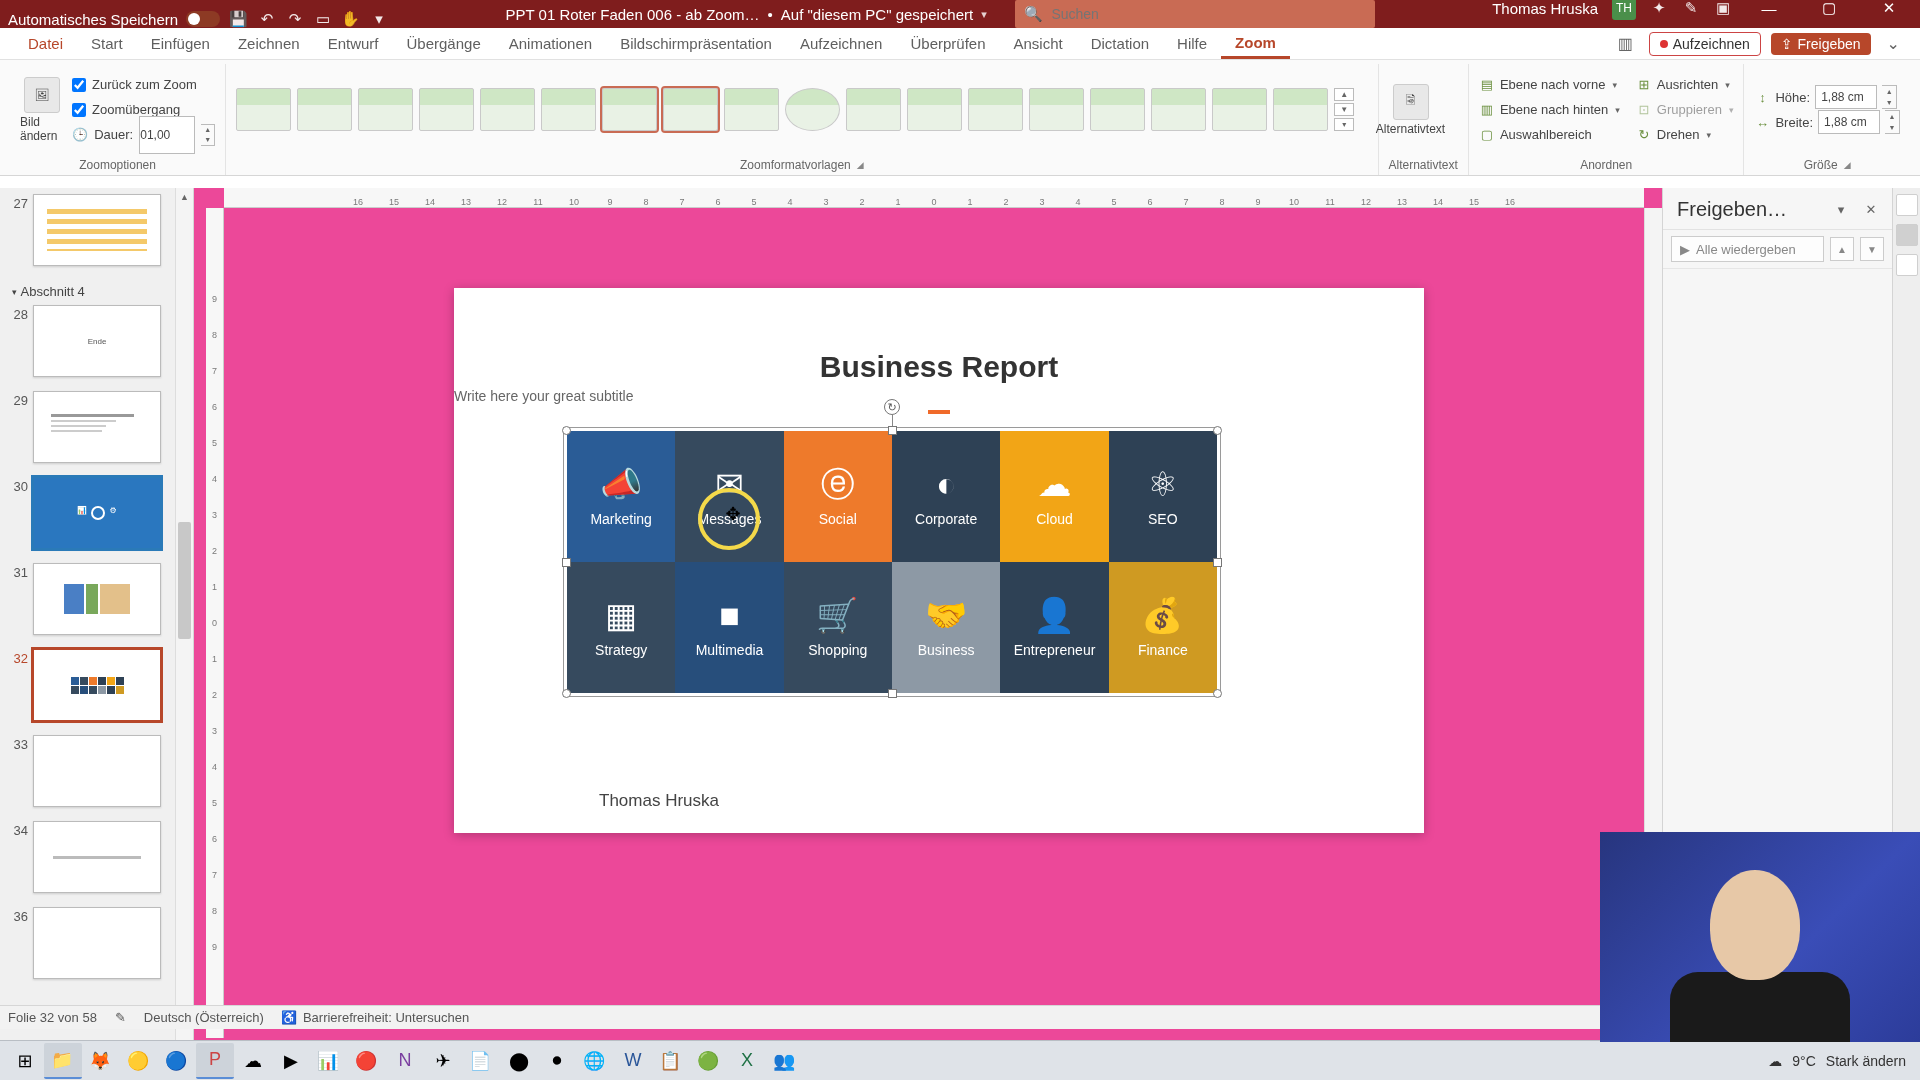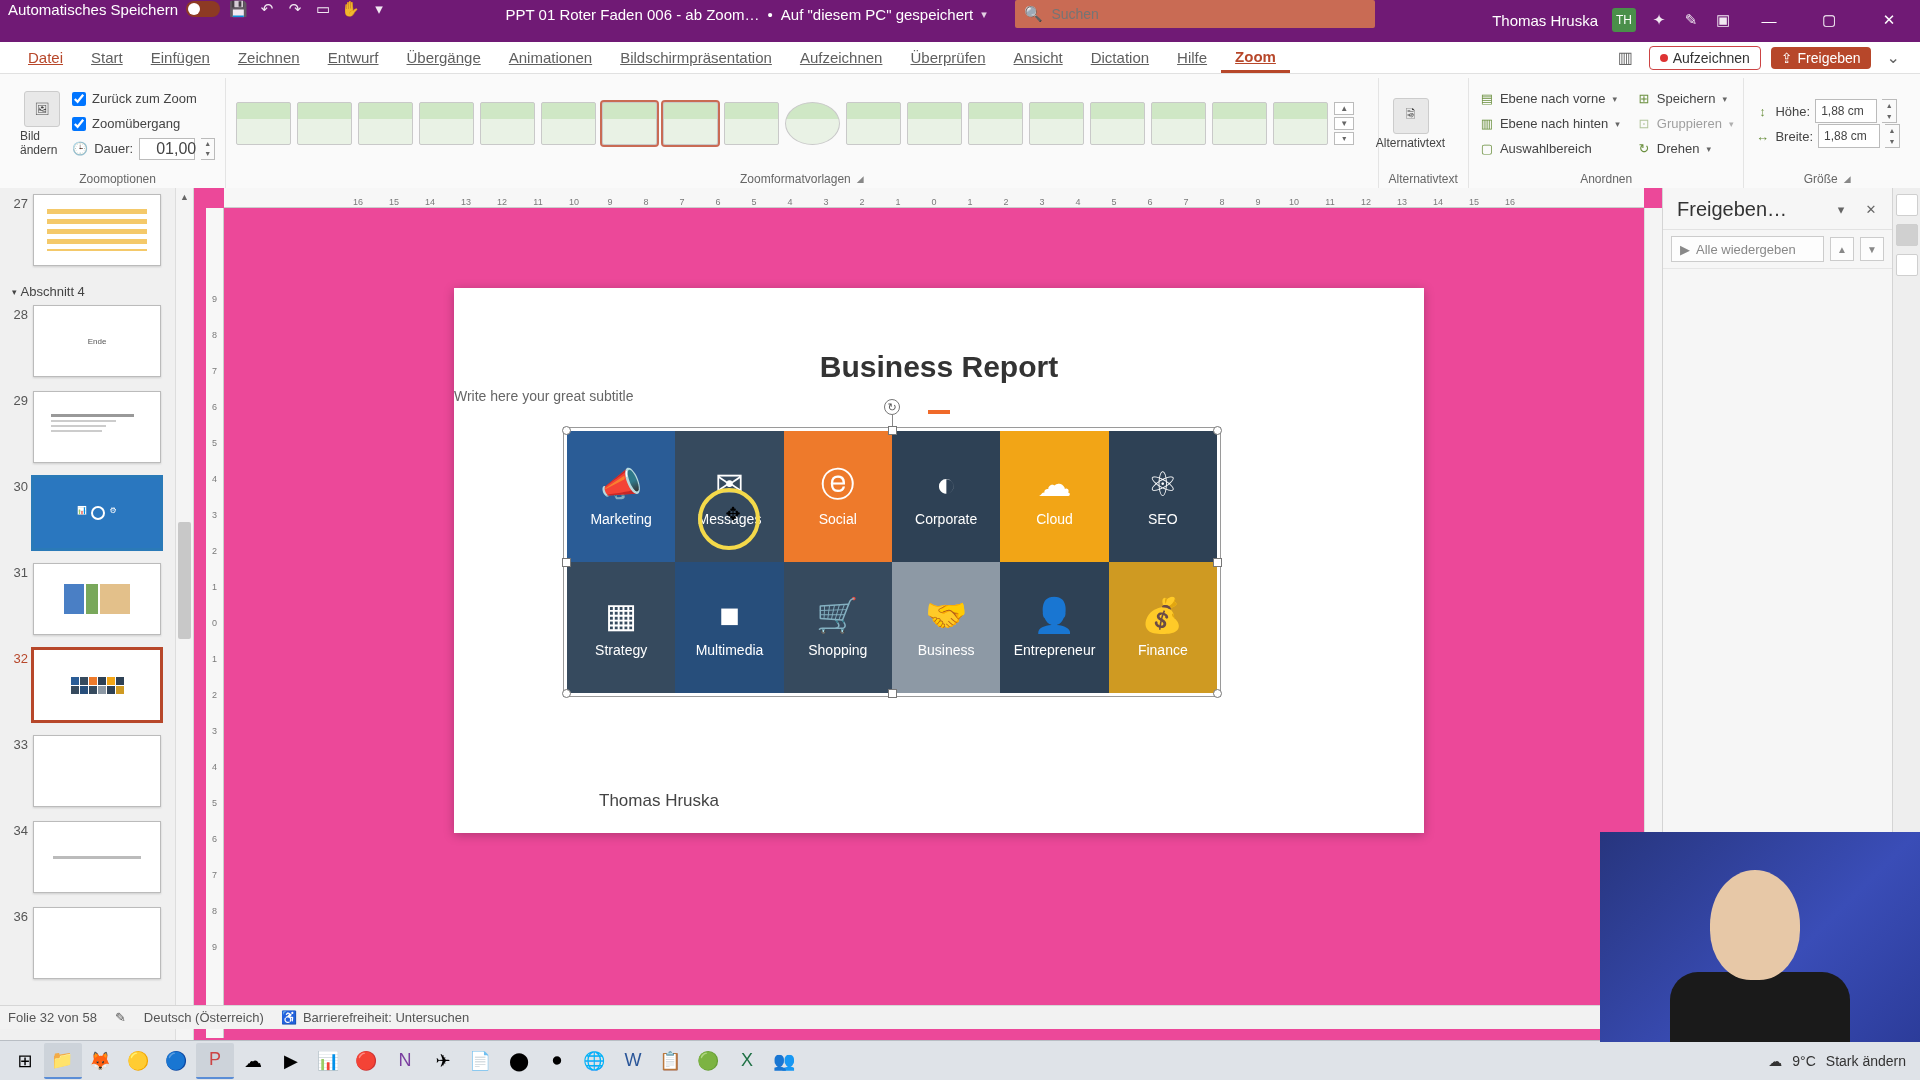--- a/index.html
+++ b/index.html
@@ -1,54 +1,54 @@
 <!DOCTYPE html>
 <html><head>
 <meta charset="utf-8">
 <style>
 * { margin: 0; padding: 0; box-sizing: border-box; font-family: "Segoe UI", Arial, sans-serif; }
 html, body { width: 1920px; height: 1080px; overflow: hidden; background: #fff; }
 
 
-.titlebar { height: 42px; background: #701a75; color: #fff; display: flex; align-items: flex-start; font-size: 15px; }
+.titlebar { height: 28px; background: #7f1d1d; color: #fff; display: flex; align-items: flex-end; font-size: 15px; }
 .tb-left { display: flex; align-items: center; gap: 10px; padding-left: 8px; }
 .tb-autosave { display: flex; align-items: center; gap: 8px; }
 .switch { width: 34px; height: 16px; border-radius: 8px; background: #8d3a24; position: relative; }
 .switch::after { content: ""; position: absolute; left: 2px; top: 2px; width: 12px; height: 12px; border-radius: 50%; background: #fff; }
 .tb-icon { width: 18px; height: 18px; display: inline-flex; align-items: center; justify-content: center; opacity: .9; }
 .tb-center { flex: 1; text-align: center; display: flex; align-items: center; justify-content: center; gap: 8px; }
 .tb-search { margin-left: 20px; width: 360px; height: 28px; background: #c96b54; border-radius: 2px; display: flex; align-items: center; padding: 0 10px; gap: 8px; }
 .tb-search input { background: transparent; border: none; outline: none; color: #fff; font-size: 14px; width: 100%; }
 .tb-right { display: flex; align-items: center; gap: 14px; padding-right: 8px; }
 .tb-badge { width: 24px; height: 24px; border-radius: 3px; background: #4a8f4a; display: flex; align-items: center; justify-content: center; font-size: 12px; }
 .winbtn { width: 46px; height: 40px; display: flex; align-items: center; justify-content: center; }
 
 
 .ribbon-tabs { height: 32px; background: #fff; border-bottom: 1px solid #e1e1e1; display: flex; align-items: stretch; padding: 0 14px; }
-.rtab { padding: 0 14px; display: flex; align-items: center; font-size: 15px; color: #5f5f5f; cursor: pointer; text-decoration: underline; }
+.rtab { padding: 0 14px; display: flex; align-items: center; font-size: 15px; color: #5f5f5f; cursor: pointer; }
 .rtab.file { color: #b7472a; font-weight: 400; }
 .rtab.active { color: #b7472a; border-bottom: 3px solid #b7472a; font-weight: 600; }
 .ribbon-right { margin-left: auto; display: flex; align-items: center; gap: 10px; }
 .rbtn { display: flex; align-items: center; gap: 5px; padding: 3px 10px; border: 1px solid #d0d0d0; border-radius: 4px; font-size: 14px; }
 .rbtn.rec { border-color: #c44; color: #333; }
 .rbtn.rec .dot { width: 8px; height: 8px; border-radius: 50%; background: #d33; }
 .rbtn.share { background: #b7472a; color: #fff; border: none; }
 .rbtn.mode { border: none; font-size: 16px; padding: 3px 6px; color: #666; }
 
 
 .ribbon { height: 116px; background: #fafafa; border-bottom: 1px solid #d6d6d6; display: flex; align-items: stretch; padding: 4px 10px 0 10px; font-size: 13px; color: #444; }
 .rgroup { display: flex; flex-direction: column; border-right: 1px solid #e4e4e4; padding: 0 10px; }
 .rgroup .body { flex: 1; display: flex; align-items: center; gap: 8px; }
 .rgroup .label { text-align: center; font-size: 12px; color: #666; padding: 3px 0; display: flex; justify-content: center; align-items: center; gap: 6px; }
 .rgroup .label .dl { font-size: 9px; color: #888; }
 .bigbtn { width: 44px; display: flex; flex-direction: column; align-items: center; gap: 2px; font-size: 12px; }
 .bigbtn .ico { width: 36px; height: 36px; background: #e8e8e8; border: 1px solid #ccc; border-radius: 3px; display: flex; align-items: center; justify-content: center; }
 .chkline { display: flex; align-items: center; gap: 6px; font-size: 13px; height: 22px; }
 .chkline input[type=checkbox] { width: 14px; height: 14px; }
-.chkline .numbox { width: 56px; height: 22px; border: 1px solid #bbb; background: #fff; display: flex; align-items: center; padding: 0 16px; font-size: 16px; }
+.chkline .numbox { width: 56px; height: 38px; border: 1px solid #bbb; background: #fff; display: flex; align-items: center; padding: 0 0; font-size: 12px; }
 .chkline .spin { width: 14px; height: 22px; border: 1px solid #bbb; border-left: none; display: flex; flex-direction: column; }
 .chkline .spin div { flex: 1; font-size: 7px; display: flex; align-items: center; justify-content: center; color: #666; }
 
 .gallery { display: flex; align-items: center; gap: 6px; }
 .gitem { width: 55px; height: 43px; border: 1px solid #c9c9c9; background: linear-gradient(#cfe7c5 40%, #e9f2e5 40%); border-radius: 2px; position: relative; }
 .gitem.sel { outline: 2px solid #c96b54; }
 .gitem.oval { border-radius: 50%; width: 55px; height: 43px; }
 .gctrl { width: 20px; display: flex; flex-direction: column; gap: 2px; }
 .gctrl div { height: 13px; border: 1px solid #bbb; background: #fff; font-size: 8px; display: flex; align-items: center; justify-content: center; color: #666; }
 
@@ -307,21 +307,21 @@
             <span class="dd">▾</span>
           </div>
         <div class="smline">
             <span class="mi">▢</span>
             <span>Auswahlbereich</span>
           </div>
       </div>
       <div class="stackv" style="margin-left:8px">
         <div class="smline">
             <span class="mi">⊞</span>
-            <span>Speichern</span>
+            <span>Ausrichten</span>
             <span class="dd">▾</span>
           </div>
         <div class="smline" style="opacity:.5">
             <span class="mi">⊡</span>
             <span>Gruppieren</span>
             <span class="dd">▾</span>
           </div>
         <div class="smline">
             <span class="mi">↻</span>
             <span>Drehen</span>

